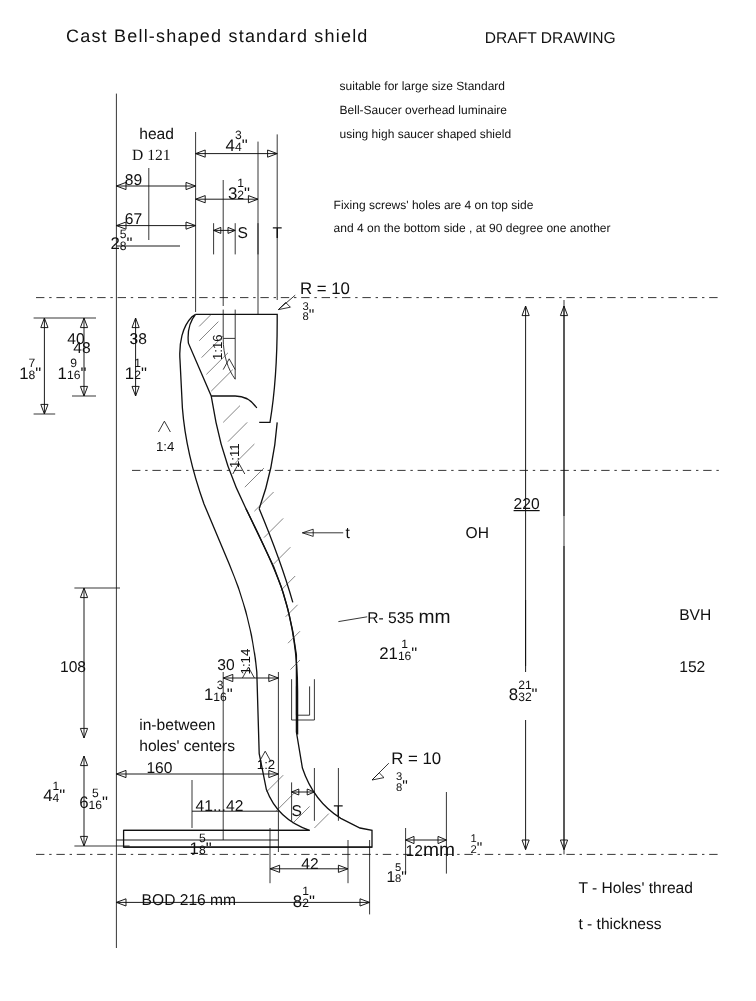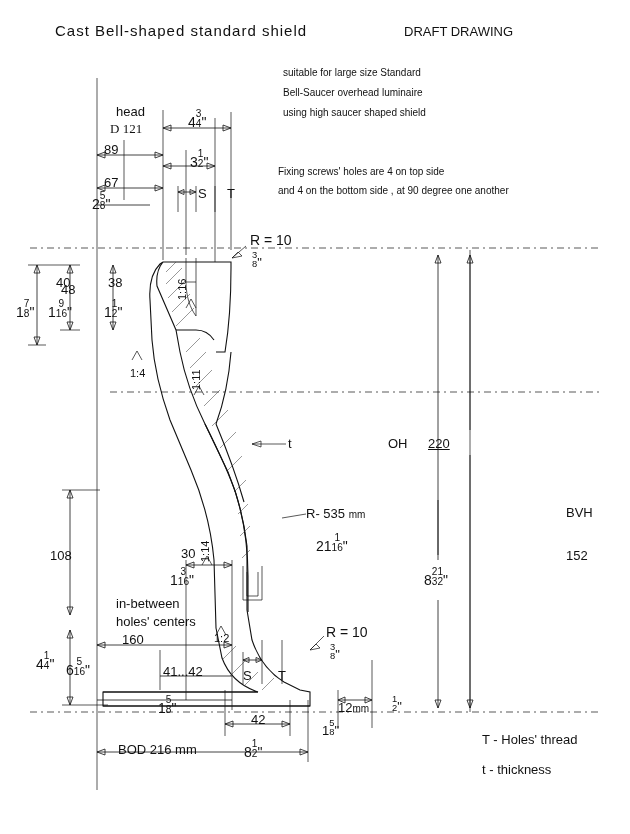--- a/index.html
+++ b/index.html
@@ -8,21 +8,21 @@
     background:#ffffff;
     font-family:"Liberation Sans", sans-serif;
     color:#111;
     position:relative;
     overflow:hidden;
   }
   .abs{position:absolute;}
   .t14{font-size:14px;white-space:nowrap;}
   .t13{font-size:13px;white-space:nowrap;}
   .t11{font-size:11px;white-space:nowrap;}
-  .t10{font-size:10px;white-space:nowrap;}
+  .t10{font-size:16px;white-space:nowrap;}
   .title{font-size:15px;letter-spacing:1px;white-space:nowrap;}
   .note{font-size:10px;white-space:nowrap;line-height:1.45;}
   .frac{display:inline-block;vertical-align:-0.15em;font-size:0.72em;line-height:1;text-align:center;position:relative;top:-0.15em;}
   .frac .n{display:block;}
   .frac .d{display:block;}
   svg{position:absolute;left:0;top:0;}
   .dim{stroke:#111;stroke-width:0.8;fill:none;}
   .thin{stroke:#111;stroke-width:0.7;fill:none;}
   .dash{stroke:#111;stroke-width:0.7;fill:none;stroke-dasharray:7 4 2 4;}
   .part{stroke:#111;stroke-width:1.1;fill:none;}
@@ -281,21 +281,21 @@
 
 <div class="abs t11" style="left:176px;top:300px;transform:rotate(-90deg);transform-origin:left top;">1:16</div>
 <div class="abs t11" style="left:130px;top:367px;"><span>1:4</span></div>
 <div class="abs t11" style="left:190px;top:390px;transform:rotate(-90deg);transform-origin:left top;">1:11</div>
 <div class="abs t11" style="left:199px;top:562px;transform:rotate(-90deg);transform-origin:left top;">1:14</div>
 <div class="abs t11" style="left:214px;top:632px;">1:2</div>
 
 <div class="abs t13" style="left:288px;top:436px;">t</div>
 
 <div class="abs t13" style="left:388px;top:436px;">OH</div>
-<div class="abs t13" style="left:428px;top:436px;text-decoration:underline;">220</div>
+<div class="abs t13" style="left:428px;top:412px;text-decoration:underline;">220</div>
 
 <div class="abs t14" style="left:424px;top:568px;">
   <span>8</span><span class="frac"><span class="n">21</span><span class="d">32</span></span><span>"</span>
 </div>
 
 <div class="abs t13" style="left:566px;top:505px;">BVH</div>
 <div class="abs t13" style="left:566px;top:548px;">152</div>
 
 <div class="abs t13" style="left:50px;top:548px;">108</div>
 <div class="abs t14" style="left:36px;top:652px;">

